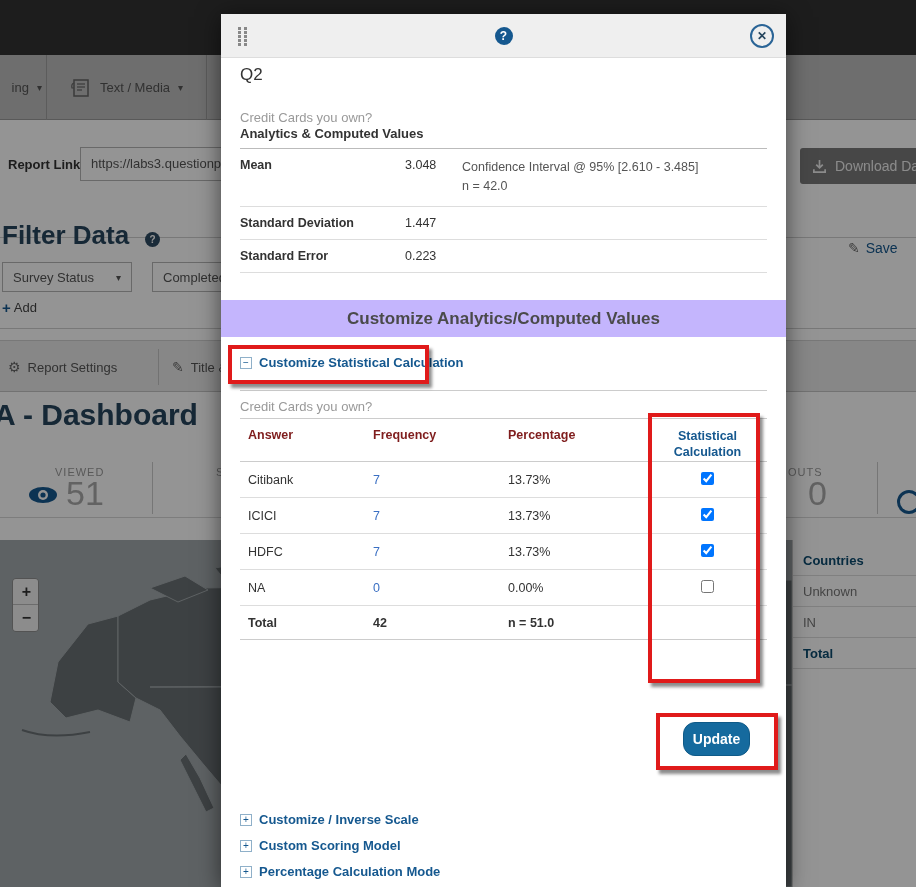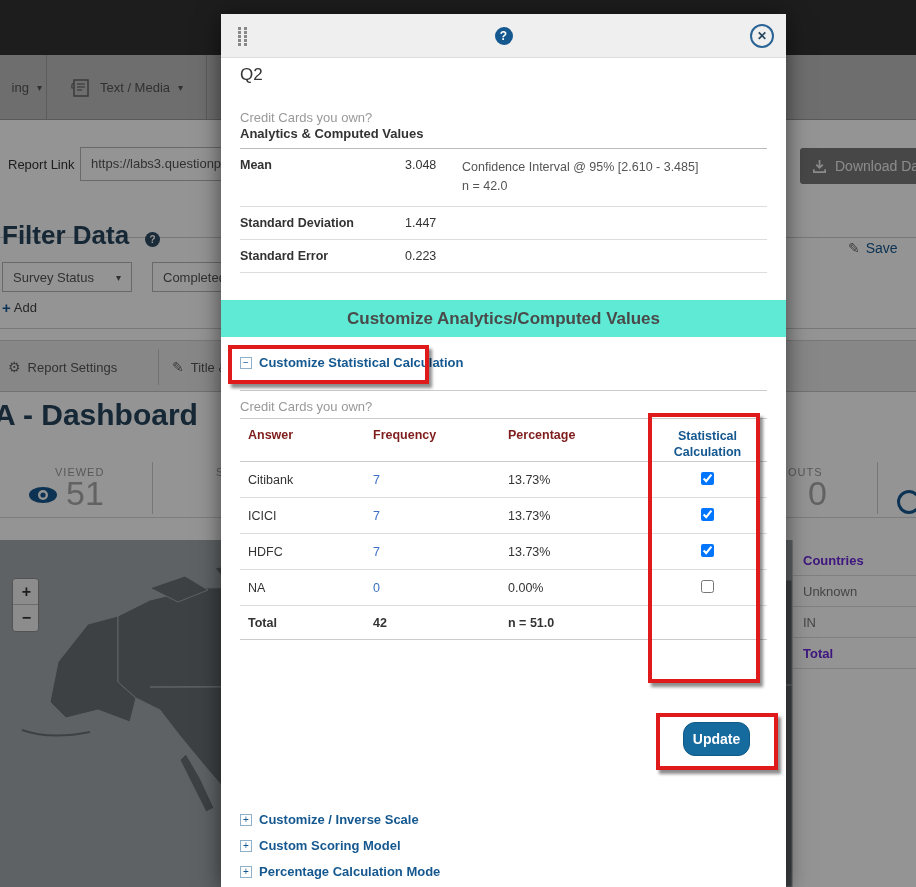--- a/index.html
+++ b/index.html
@@ -8,21 +8,21 @@
 
   
   .bg { position:absolute; inset:0; background:#fff; }
   .topbar { position:absolute; left:0; top:0; width:916px; height:55px; background:#333; }
   .toolbar { position:absolute; left:0; top:55px; width:916px; height:65px; background:#bdbdbd; border-bottom:1px solid #9a9a9a; }
   .tb-cell { position:absolute; top:0; height:65px; display:flex; align-items:center; justify-content:center; gap:8px; color:#555; font-size:13px; }
   .tb-cell1 { left:0; width:47px; border-right:1px solid #9f9f9f; justify-content:flex-end; padding-right:4px; }
   .tb-cell2 { left:47px; width:160px; border-right:1px solid #9f9f9f; }
   .caret { font-size:10px; color:#555; }
 
-  .report-row-label { position:absolute; left:8px; top:157px; font-weight:normal; font-size:13px; color:#333; }
+  .report-row-label { position:absolute; left:8px; top:157px; font-weight:bold; font-size:13px; color:#333; }
   .report-input { position:absolute; left:80px; top:147px; width:562px; height:34px; background:#fff; border:1px solid #b5b5b5; font-size:13px; color:#555; padding:0 10px; line-height:32px; white-space:nowrap; overflow:hidden; }
   .download-btn { position:absolute; left:800px; top:148px; width:150px; height:36px; background:#7b7b7b; border-radius:3px; color:#efefef; font-size:14px; display:flex; align-items:center; gap:8px; padding:0 12px; white-space:nowrap; overflow:hidden; }
   .hr-237 { position:absolute; left:0; top:237px; width:916px; border-top:1px solid #cfcfcf; }
   .save-link { position:absolute; left:848px; top:240px; display:flex; gap:6px; align-items:center; font-size:14px; color:#15588f; white-space:nowrap; }
   .save-link .pencil { color:#666; }
 
   .filter-heading { position:absolute; left:2px; top:220px; font-size:26px; font-weight:bold; color:#26455d; display:flex; gap:16px; }
   .help-dot-sm { display:inline-block; width:15px; height:15px; border-radius:50%; background:#2d4a62; color:#fff; font-size:10px; font-weight:bold; text-align:center; line-height:15px; margin-top:12px; }
   .dd { position:absolute; top:262px; height:30px; background:#fff; border:1px solid #b5b5b5; font-size:13px; color:#555; display:flex; align-items:center; justify-content:space-between; padding:0 10px; }
   .dd1 { left:2px; width:130px; }
@@ -46,21 +46,21 @@
   .stat-num { position:absolute; font-size:34px; color:#aaa; }
   .ring-icon { position:absolute; left:897px; top:490px; width:24px; height:24px; border:3px solid #15588f; border-radius:50%; }
 
   .map-wrap { position:absolute; left:0; top:540px; width:792px; height:347px; background:#a3aaad; overflow:hidden; }
   .zoom-ctl { position:absolute; left:12px; top:38px; width:27px; border:1px solid #8f8f8f; border-radius:4px; overflow:hidden; }
   .zoom-btn { width:27px; height:26px; background:#f2f2f2; color:#333; font-size:16px; font-weight:bold; text-align:center; line-height:26px; border-bottom:1px solid #bbb; }
   .zoom-btn:last-child { border-bottom:none; }
 
   .countries-panel { position:absolute; left:792px; top:540px; width:124px; height:347px; background:#fff; border-left:1px solid #ccc; }
   .c-row { height:31px; border-bottom:1px solid #ddd; font-size:13px; color:#777; display:flex; align-items:center; padding-left:10px; }
-  .c-row.bold { font-weight:bold; color:#6d28d9; }
+  .c-row.bold { font-weight:bold; color:#0c4a6e; }
   .c-row:first-child { margin-top:5px; }
 
   .overlay { position:absolute; inset:0; background:rgba(0,0,0,0.42); z-index:50; }
 
   
   .modal { position:absolute; left:221px; top:14px; width:565px; height:873px; background:#fff; z-index:100; box-shadow:0 3px 22px rgba(0,0,0,0.55); }
   .m-header { position:absolute; left:0; top:0; width:565px; height:44px; background:#efefef; border-bottom:1px solid #ddd; }
   .m-title { position:absolute; left:0; top:0; width:565px; height:44px; display:flex; align-items:center; justify-content:center; gap:8px; font-size:19px; font-weight:bold; color:#26455d; }
   .help-icon { display:inline-block; width:18px; height:18px; border-radius:50%; background:#15588f; color:#fff; font-size:12px; font-weight:bold; text-align:center; line-height:18px; }
   .drag-handle { position:absolute; left:16px; top:13px; }
@@ -69,21 +69,21 @@
   .m-q2 { position:absolute; left:19px; top:51px; font-size:17px; color:#333; }
   .m-qlabel1 { position:absolute; left:19px; top:96px; font-size:13px; color:#999; }
   .m-ahead { position:absolute; left:19px; top:112px; font-size:13px; font-weight:bold; color:#333; }
 
   .a-table { position:absolute; left:19px; top:134px; width:527px; border-top:1px solid #bbb; }
   .a-row { display:flex; border-bottom:1px solid #ddd; padding:9px 0; }
   .a-label { flex:0 0 165px; font-size:12.5px; font-weight:bold; color:#333; }
   .a-value { flex:0 0 42px; font-size:12.5px; color:#333; }
   .a-notes { flex:1; font-size:12.5px; color:#555; line-height:1.55; padding-left:15px; }
 
-  .section-bar { position:absolute; left:0; top:286px; width:565px; height:37px; background:#5eead4; text-align:center; line-height:37px; font-size:17px; font-weight:bold; color:#4a4a4a; }
+  .section-bar { position:absolute; left:0; top:286px; width:565px; height:37px; background:#c4b5fd; text-align:center; line-height:37px; font-size:17px; font-weight:bold; color:#4a4a4a; }
 
   .red-box { position:absolute; border:4px solid #e01a1a; box-shadow:3px 4px 3px rgba(0,0,0,0.45); pointer-events:none; z-index:20; }
   .red1 { left:7px; top:331px; width:201px; height:39px; }
   .red2 { left:427px; top:399px; width:112px; height:270px; }
   .red3 { left:435px; top:699px; width:122px; height:57px; }
 
   .blue-link { display:flex; align-items:center; gap:7px; font-size:13px; font-weight:bold; color:#15588f; cursor:pointer; }
   .stat-calc-link { position:absolute; left:19px; top:341px; }
   .box-glyph { display:inline-block; width:12px; height:12px; border:1px solid #8fb0c9; color:#15588f; font-size:10px; line-height:10px; text-align:center; font-weight:normal; }
 

